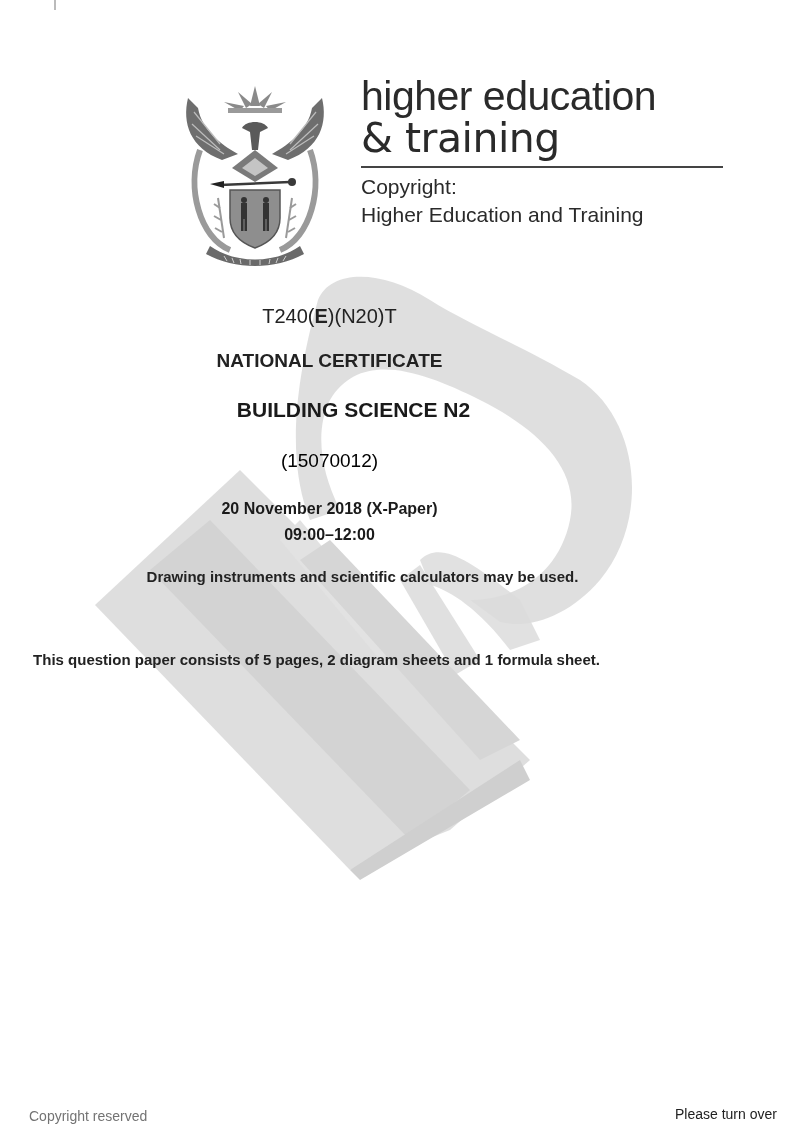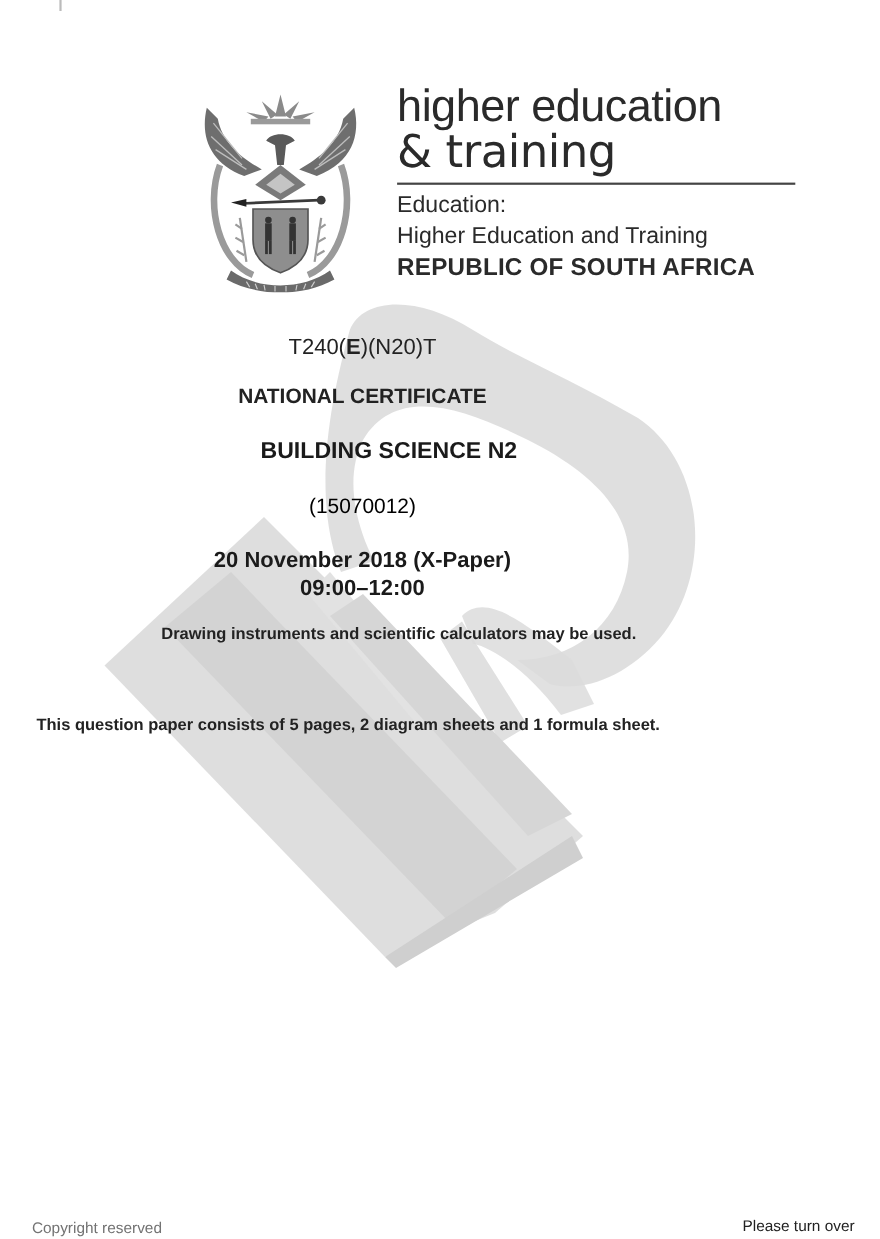--- a/index.html
+++ b/index.html
@@ -17,21 +17,21 @@
     .brand-rule { position: absolute; left: 0; top: 90px; width: 362px; height: 2px; background: #444; }
     .dept { position: absolute; left: 361px; top: 173px; width: 380px; font-size: 21px; line-height: 28px; color: #2a2a2a; }
     .dept .bold { font-weight: bold; font-size: 22px; letter-spacing: 0.2px; }
 
     .center { position: absolute; left: 0; width: 659px; text-align: center; }
     .code { top: 305px; font-size: 20px; color: #222; }
     .code b { font-weight: bold; }
     .natcert { top: 350px; font-size: 19px; font-weight: bold; color: #222; }
     .subject { top: 398px; font-size: 21px; font-weight: bold; color: #1a1a1a; padding-left: 24px; }
     .subjcode { top: 450px; font-size: 19px; color: #000000; }
-    .date { top: 496px; font-size: 20px; font-weight: bold; color: #1a1a1a; line-height: 26px; }
+    .date { top: 496px; font-size: 16px; font-weight: bold; color: #1a1a1a; line-height: 26px; }
     .instr { top: 568px; font-size: 15px; font-weight: bold; color: #222; left: 33px; }
     .consists { top: 651px; font-size: 15px; font-weight: bold; color: #222; left: -13px; }
 
     .foot-left { position: absolute; left: 29px; top: 1108px; font-size: 14px; color: #737373; }
     .foot-right { position: absolute; left: 637px; top: 1106px; font-size: 14px; color: #222; margin-left: 38px; }
     .speck { position: absolute; left: 54px; top: 0; width: 2px; height: 10px; background: #bbb; }
   </style>
 </head>
 <body>
 
@@ -127,23 +127,22 @@
           <line x1="106" y1="178" x2="103" y2="183"></line>
       </g>
     </svg>
 
     <div class="brand">
       <div class="brand-line1">higher education</div>
       <div class="brand-line2">&amp; training</div>
       <div class="brand-rule"></div>
     </div>
     <div class="dept">
-      <div>Education:</div>
+      <div>Copyright:</div>
       <div>Higher Education and Training</div>
-      <div class="bold">REPUBLIC OF SOUTH AFRICA</div>
     </div>
 
     <div class="center code"><span>T240(</span><b>E</b><span>)(N20)T</span></div>
     <div class="center natcert">NATIONAL CERTIFICATE</div>
     <div class="center subject">BUILDING SCIENCE N2</div>
     <div class="center subjcode">(15070012)</div>
     <div class="center date">
       <div>20 November 2018 (X-Paper)</div>
       <div>09:00–12:00</div>
     </div>

